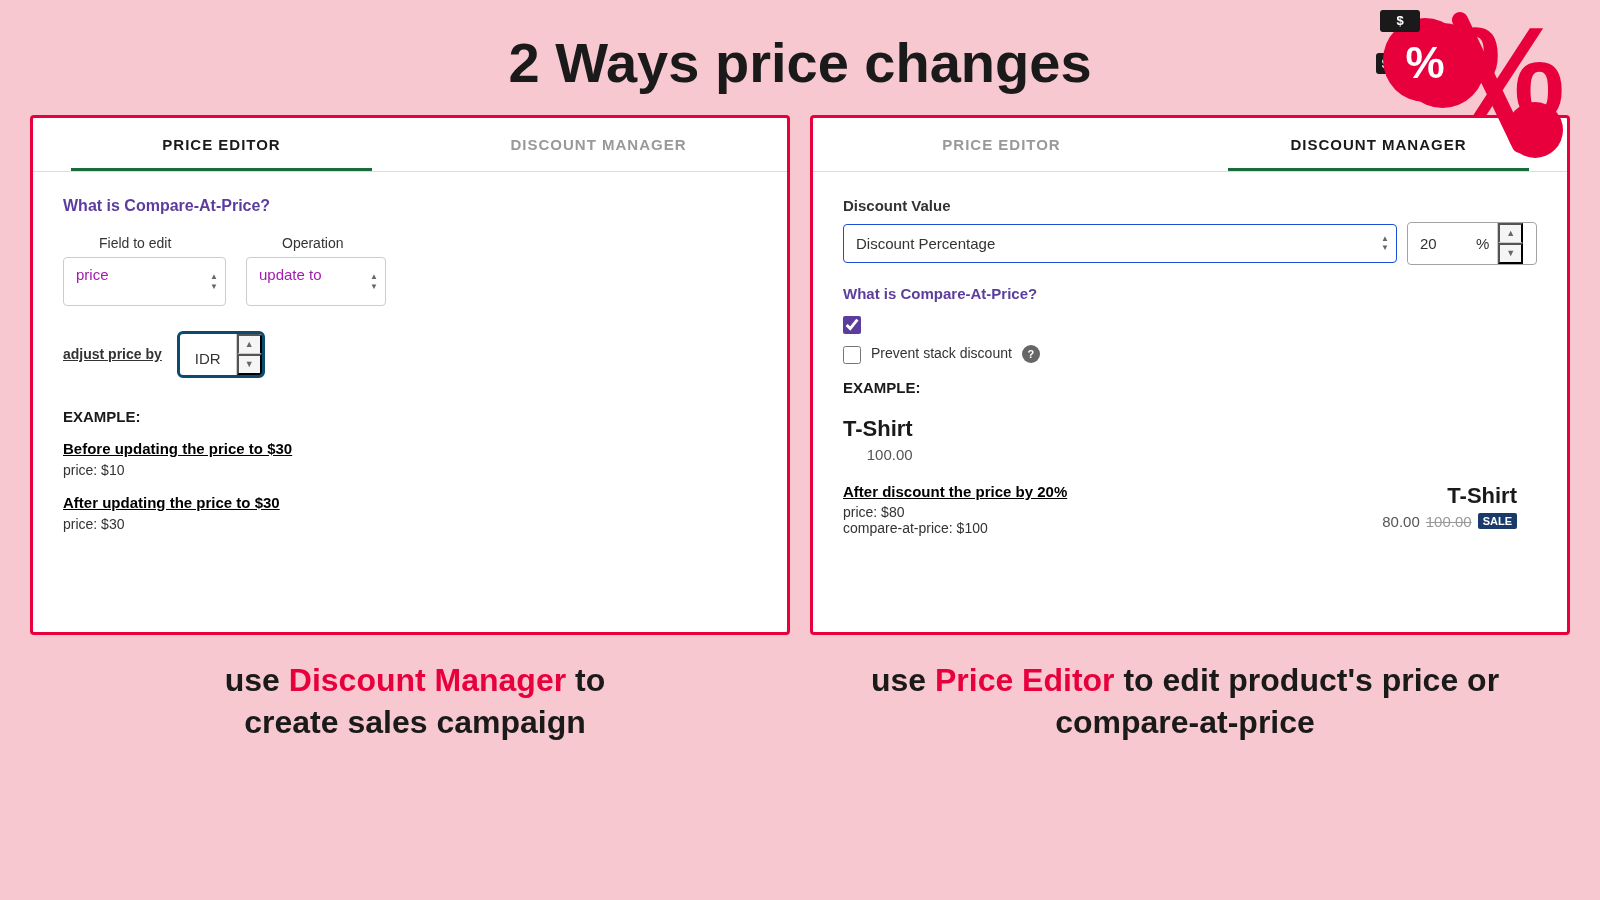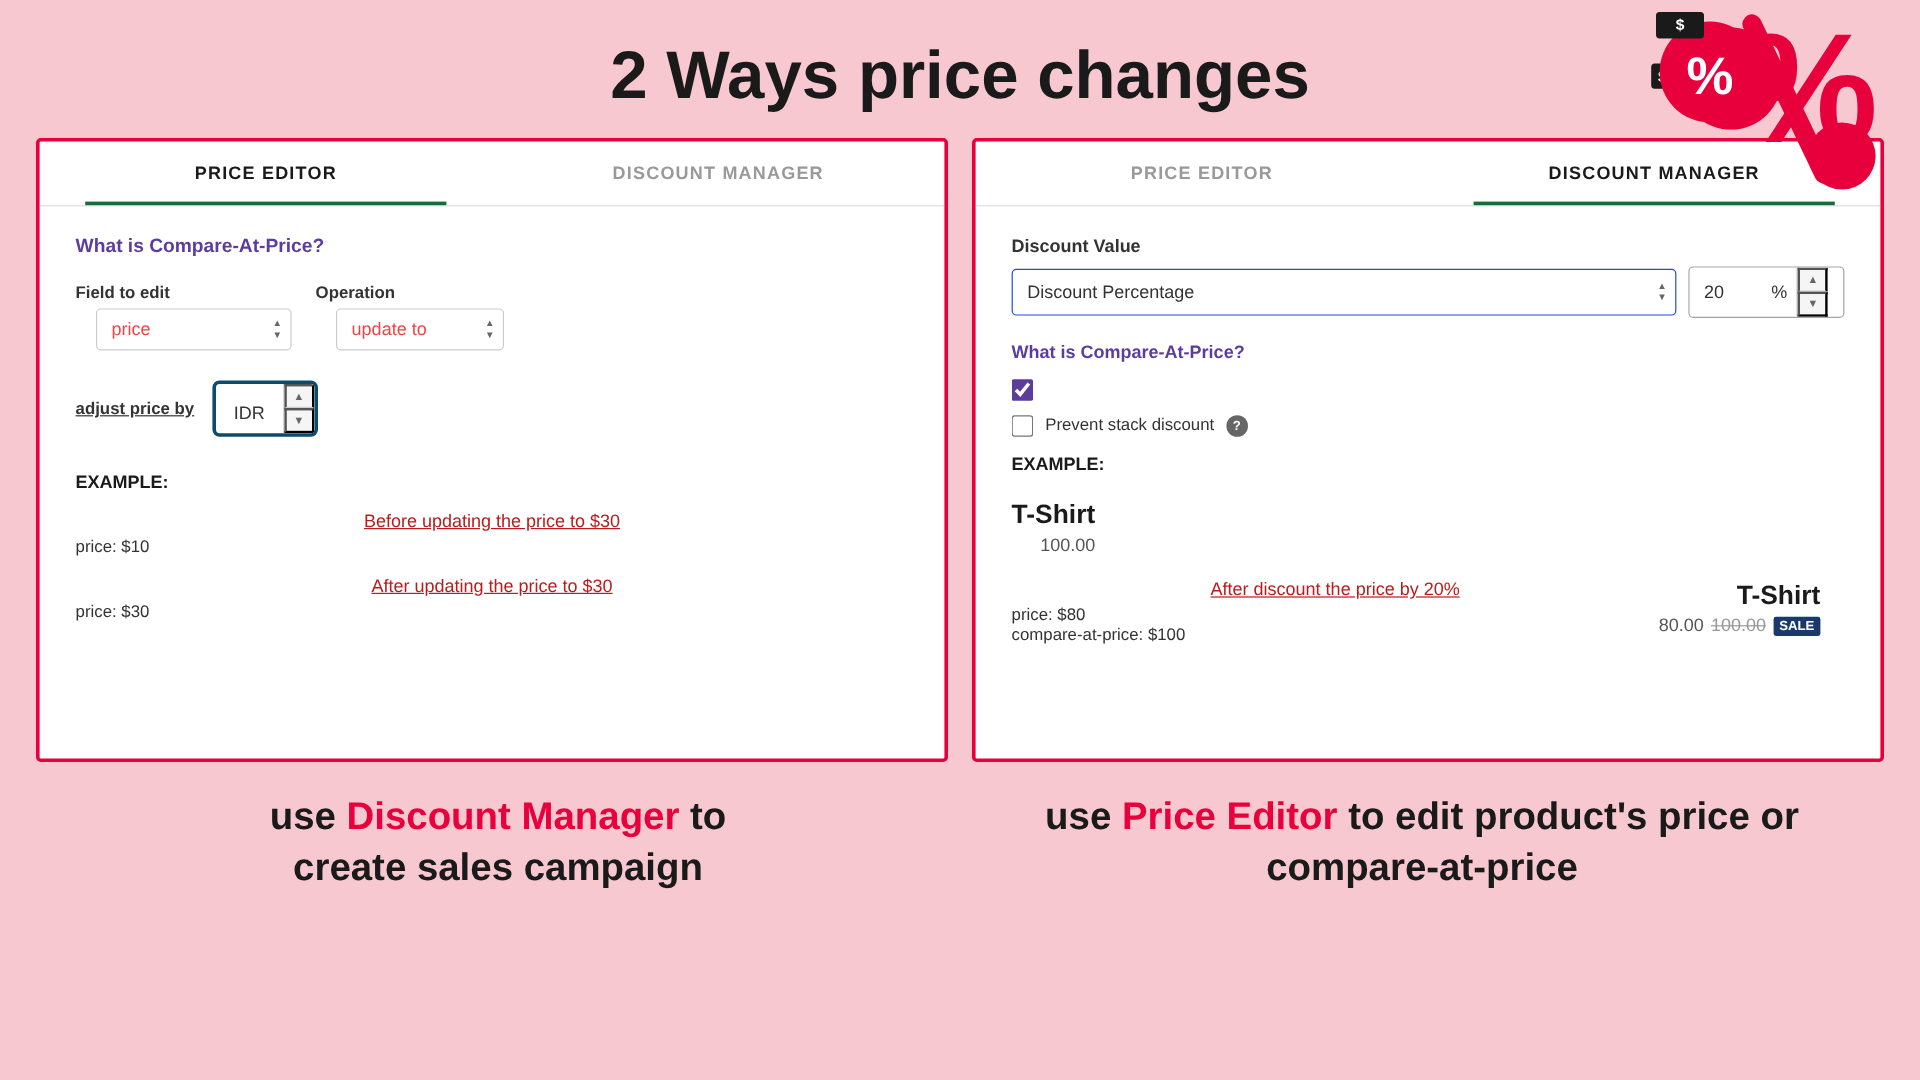--- a/index.html
+++ b/index.html
@@ -89,41 +89,41 @@
     }
 
     .field-group {
       display: flex;
       flex-direction: column;
       gap: 6px;
     }
 
     .field-label {
       font-size: 14px;
-      font-weight: bold;
-      color: #333;
+      font-weight: normal;
+      color: #333;
+      margin-left: 36px;
     }
 
     .select-wrapper {
       position: relative;
       display: inline-block;
     }
 
     .select-wrapper select {
       appearance: none;
       -webkit-appearance: none;
       border: 1px solid #ccc;
       border-radius: 4px;
-      padding: 8px 35px 8px 12px;
-      font-size: 15px;
-      color: #ef4444;
+      padding: 8px 35px 22px 12px;
+      font-size: 15px;
+      color: #a21caf;
       background: white;
       cursor: pointer;
       min-width: 140px;
-      margin-left: 17px;
     }
 
     .select-arrows {
       position: absolute;
       right: 8px;
       top: 50%;
       transform: translateY(-50%);
       display: flex;
       flex-direction: column;
       gap: 2px;
@@ -192,27 +192,26 @@
       font-weight: 900;
       color: #1a1a1a;
       margin-bottom: 15px;
     }
 
     .example-block {
       margin-bottom: 15px;
     }
 
     .example-link {
-      color: #b91c1c;
-      font-weight: normal;
+      color: #000000;
+      font-weight: bold;
       text-decoration: underline;
       font-size: 15px;
       display: block;
       margin-bottom: 4px;
-      text-align: center;
     }
 
     .example-price {
       font-size: 14px;
       color: #333;
     }
 
     
     .discount-value-label {
       font-size: 15px;

